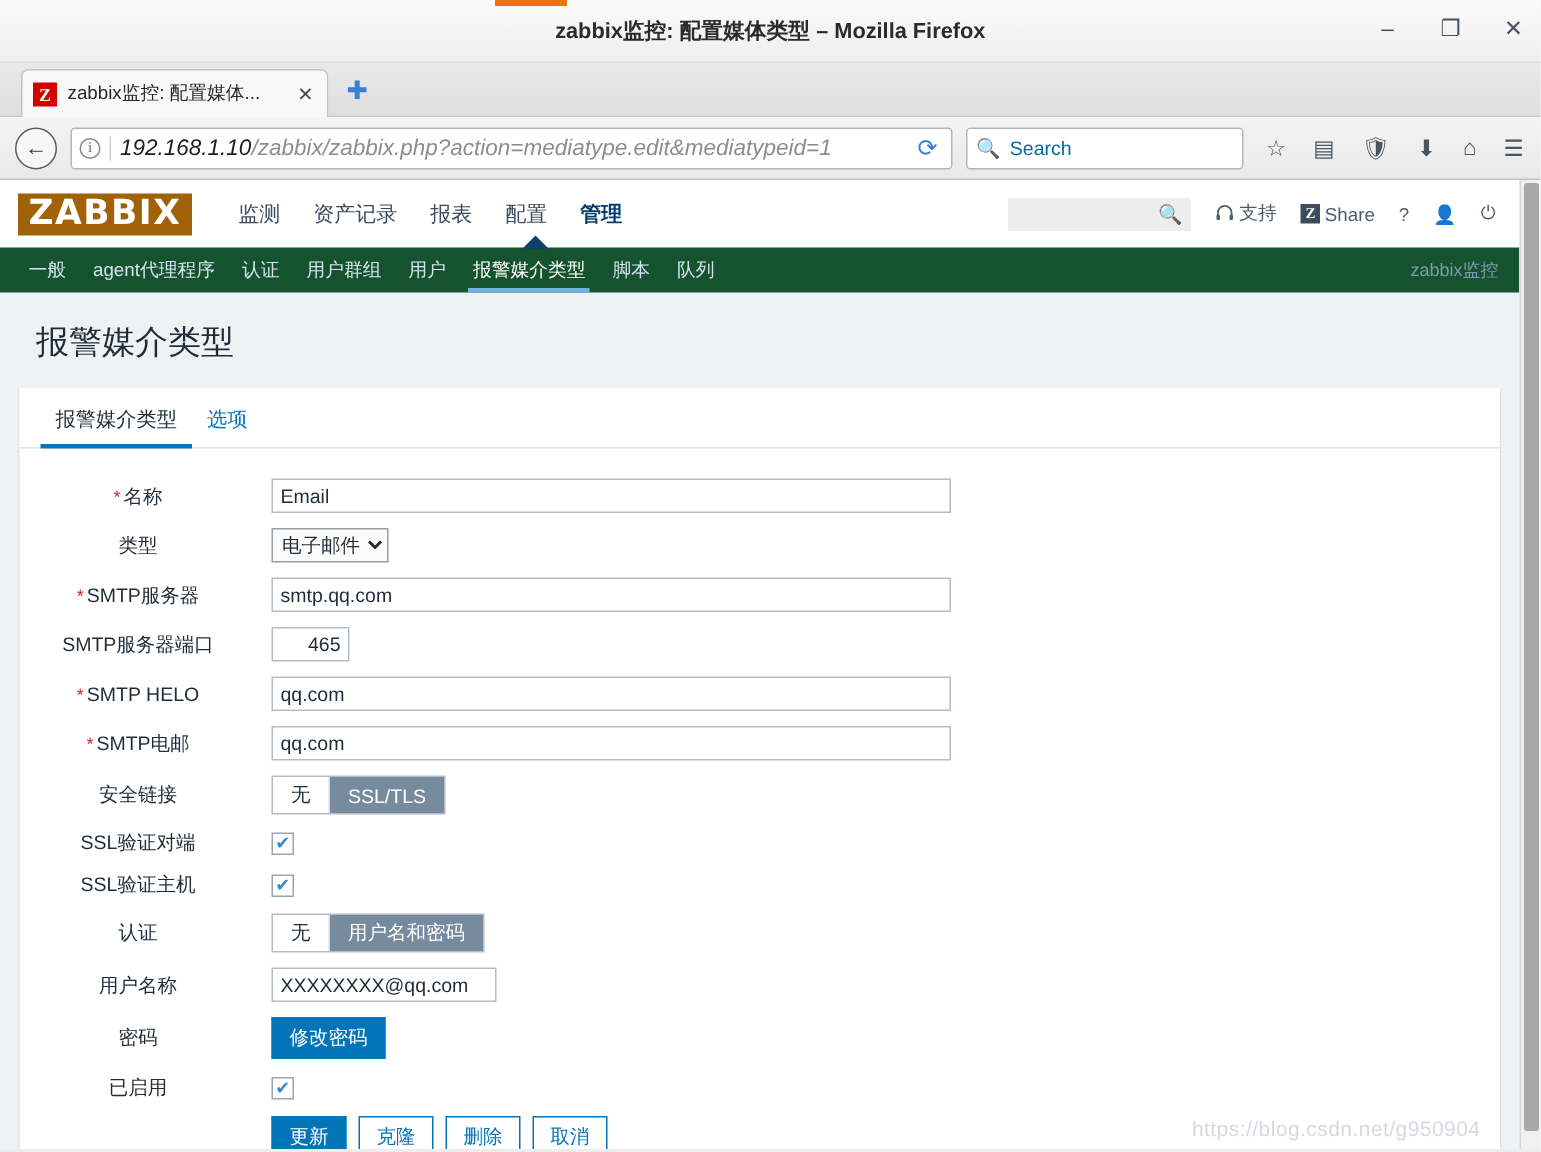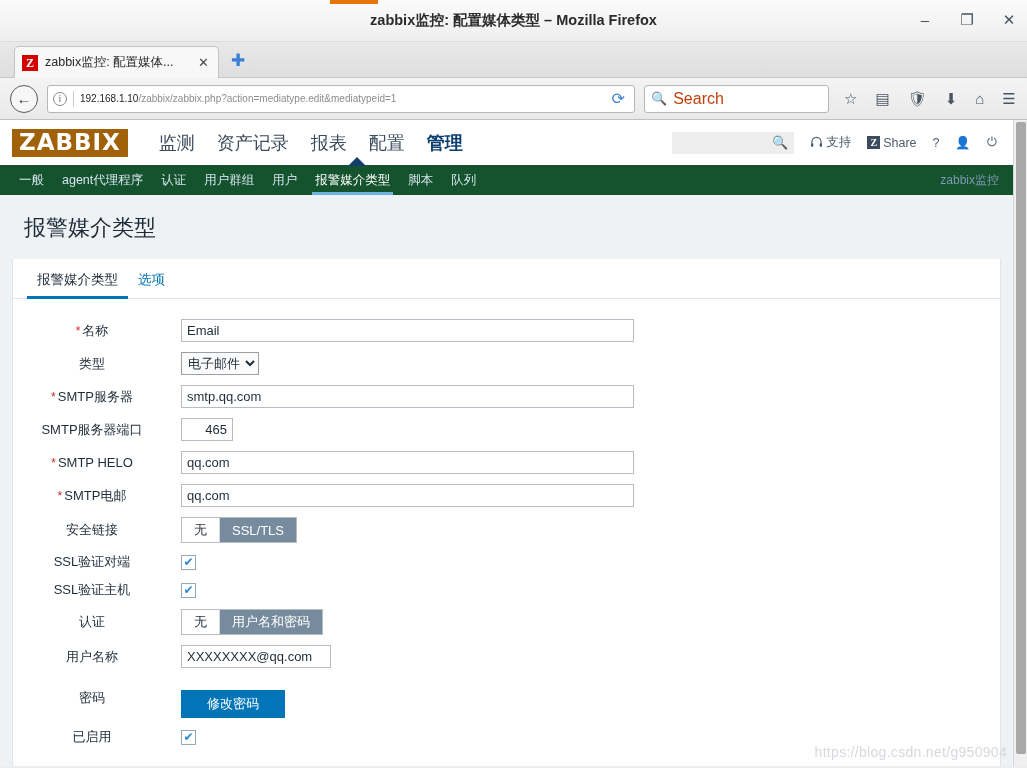--- a/index.html
+++ b/index.html
@@ -83,51 +83,51 @@
     display: flex; align-items: center; padding: 0 5px; gap: 6px;
     max-width: 588px;
   }
   .info-ico {
     width: 14px; height: 14px; border: 1.3px solid #8a8a8a; border-radius: 50%;
     font-size: 10px; color: #6d6d6d; text-align: center; line-height: 12px;
     font-family: "Liberation Serif", serif; flex: none;
   }
   .url-sep { width: 1px; height: 16px; background: #ccc; flex: none; }
   .url-text {
-    font-size: 10px; color: #8d8d8d; flex: 1;
-    white-space: nowrap; overflow: hidden;
+    font-size: 15px; color: #8d8d8d; flex: 1;
+    white-space: nowrap; overflow: hidden; font-style: italic;
   }
   .url-text b { color: #1d1d1d; font-weight: normal; }
   .reload { color: #3a7fd5; font-size: 16px; padding: 0 4px; flex: none; }
   .searchbox {
     width: 185px; height: 28px; background: #fff;
     border: 1px solid #b6b6b6; border-radius: 3px;
     display: flex; align-items: center; padding: 0 6px; gap: 6px; flex: none;
   }
   .search-ico { color: #666; font-size: 13px; }
-  .search-ph { font-size: 16px; color: #c2410c; }
+  .search-ph { font-size: 13px; color: #0369a1; }
   .navicons { display: flex; align-items: center; gap: 18px; margin-left: 6px; }
   .navicons span { font-size: 15px; color: #4b5560; }
 
   
   .page { position: relative; width: 1027px; height: 646px; background: #fff; }
   .page-inner { width: 1013px; height: 646px; overflow: hidden; position: relative; background:#fff; }
 
   .zheader {
     height: 45px; background: #fff; display: flex; align-items: center;
     padding: 0 0 0 12px; gap: 0;
   }
   .zlogo {
     background: #a16207; color: #fff; font-size: 23px; font-weight: bold;
     letter-spacing: 1px; padding: 1px 7px 2px 7px; font-family: "DejaVu Sans", sans-serif;
     line-height: 25px;
   }
   .znav { display: flex; gap: 0; margin-left: 20px; }
   .znav a {
-    font-size: 18px; color: #3c4c5e; padding: 6px 11px; text-decoration: none;
+    font-size: 14px; color: #3c4c5e; padding: 6px 11px; text-decoration: none;
   }
   .znav a.active { color: #0a3e6e; font-weight: bold; }
   .zheader-right {
     margin-left: auto; display: flex; align-items: center; gap: 16px; padding-right: 16px;
   }
   .zsearch {
     width: 122px; height: 22px; background: #ededed; border: none;
     display: flex; align-items: center; justify-content: flex-end; padding-right: 6px;
   }
   .zsearch .s-ico { color: #5a5a5a; font-size: 13px; }
@@ -217,30 +217,29 @@
   .segctl .seg:last-child { border-right: none; }
   .segctl .seg.sel-on { background: #768b9e; color: #fff; }
 
   .cbx {
     width: 15px; height: 15px; border: 1px solid #9aa7b2; background: #fff;
     display: inline-flex; align-items: center; justify-content: center;
     color: #2e8bd0; font-size: 12px; line-height: 1;
   }
 
   .btn {
-    font-size: 13px; padding: 4px 25px; border: 1px solid #0275b8;
+    font-size: 13px; padding: 4px 11px; border: 1px solid #0275b8;
     background: #fff; color: #0275b8; cursor: pointer;
     font-family: Liberation Sans, sans-serif;
-    margin-top: 12px;
   }
   .btn.primary { background: #0275b8; color: #fff; }
   .btn-row { display: flex; gap: 8px; }
 
   .watermark {
-    position: absolute; right: 6px; bottom: 6px;
+    position: absolute; right: 26px; bottom: 6px;
     font-size: 14px; color: #d6d9dd; letter-spacing: .3px;
     font-family: "Liberation Sans", sans-serif;
   }
 
   .vscroll {
     position: absolute; right: 0; top: 0; width: 14px; height: 646px;
     background: #f0f0f0; border-left: 1px solid #d6d6d6;
   }
   .vscroll .thumb {
     position: absolute; left: 2px; top: 2px; width: 10px; height: 632px;

